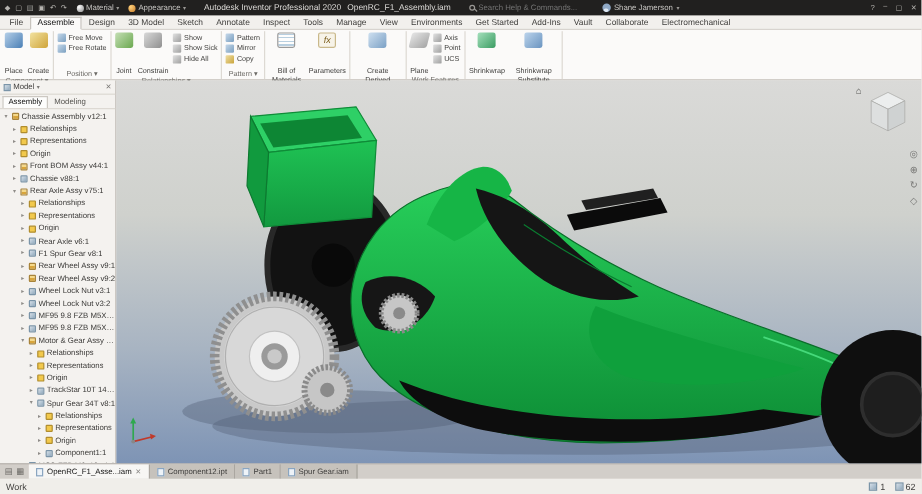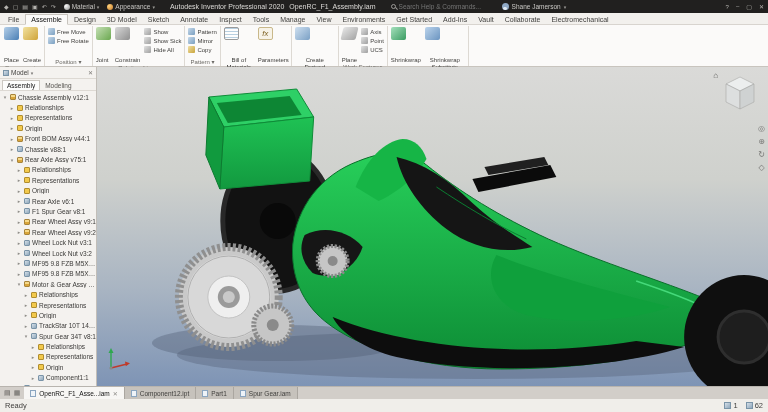--- a/index.html
+++ b/index.html
@@ -29,21 +29,21 @@
 
 .ribbon-tabs{height:12px;background:#f2f0ed;display:flex;align-items:flex-end;padding:1px 0 0 3px;gap:1px;border-bottom:1px solid #d8d4cf;flex:0 0 auto}
 .rtab{padding:1px 5px;font-size:7px;color:#3f3e3c;white-space:nowrap}
 .rtab.active{background:#fbfaf9;border:1px solid #c8c4be;border-bottom:1px solid #fbfaf9;margin-bottom:-1px;color:#111}
 
 
 .ribbon{height:42px;background:#fbfaf9;border-bottom:1px solid #c8c4be;display:flex;padding:1px 0 0 1px;flex:0 0 auto}
 .rgroup{display:flex;flex-direction:column;border-right:1px solid #ddd9d3;padding:0 3px}
 .rgc{flex:1;display:flex;gap:4px;align-items:flex-start;padding-top:1px}
 .rgl{font-size:6px;color:#6b6965;text-align:center;padding-bottom:1px;white-space:nowrap}
-.bigbtn{display:flex;flex-direction:column;align-items:flex-start;gap:17px;max-width:30px;cursor:default}
+.bigbtn{display:flex;flex-direction:column;align-items:center;gap:17px;max-width:30px;cursor:default}
 .bigbtn.wide{max-width:40px}
 .bicon{width:15px;height:13px;border-radius:2px;flex:0 0 auto}
 .blabel{font-size:6px;color:#3f3e3c;text-align:center;line-height:1.1}
 .scol{display:flex;flex-direction:column;gap:2px;justify-content:flex-start;padding-top:1px}
 .sbtn{display:flex;align-items:center;gap:2px;font-size:6px;color:#3f3e3c;white-space:nowrap}
 .sicon{width:7px;height:7px;border-radius:1px;flex:0 0 auto}
 .ic-place{background:linear-gradient(135deg,#b5cfe8,#4a7fb5)}
 .ic-create{background:linear-gradient(135deg,#f2e2a0,#cfa43a)}
 .ic-joint{background:linear-gradient(135deg,#c5dfb5,#6aa84f)}
 .ic-constrain{background:linear-gradient(135deg,#d9d9d9,#8f8f8f)}
@@ -600,21 +600,21 @@
         </span>
         <span class="dtab">
           <span class="dticon"></span>
           <span>Spur Gear.iam</span>
 
         </span>
       </span>
   </div>
 
   <div class="statusbar">
-    <span>Ready</span>
+    <span>Work</span>
     <span class="sb-right">
 
     <span class="sb-item">
           <span class="sb-ic"></span>
           <span>1</span>
         </span>
         <span class="sb-item">
           <span class="sb-ic"></span>
           <span>62</span>
         </span>

